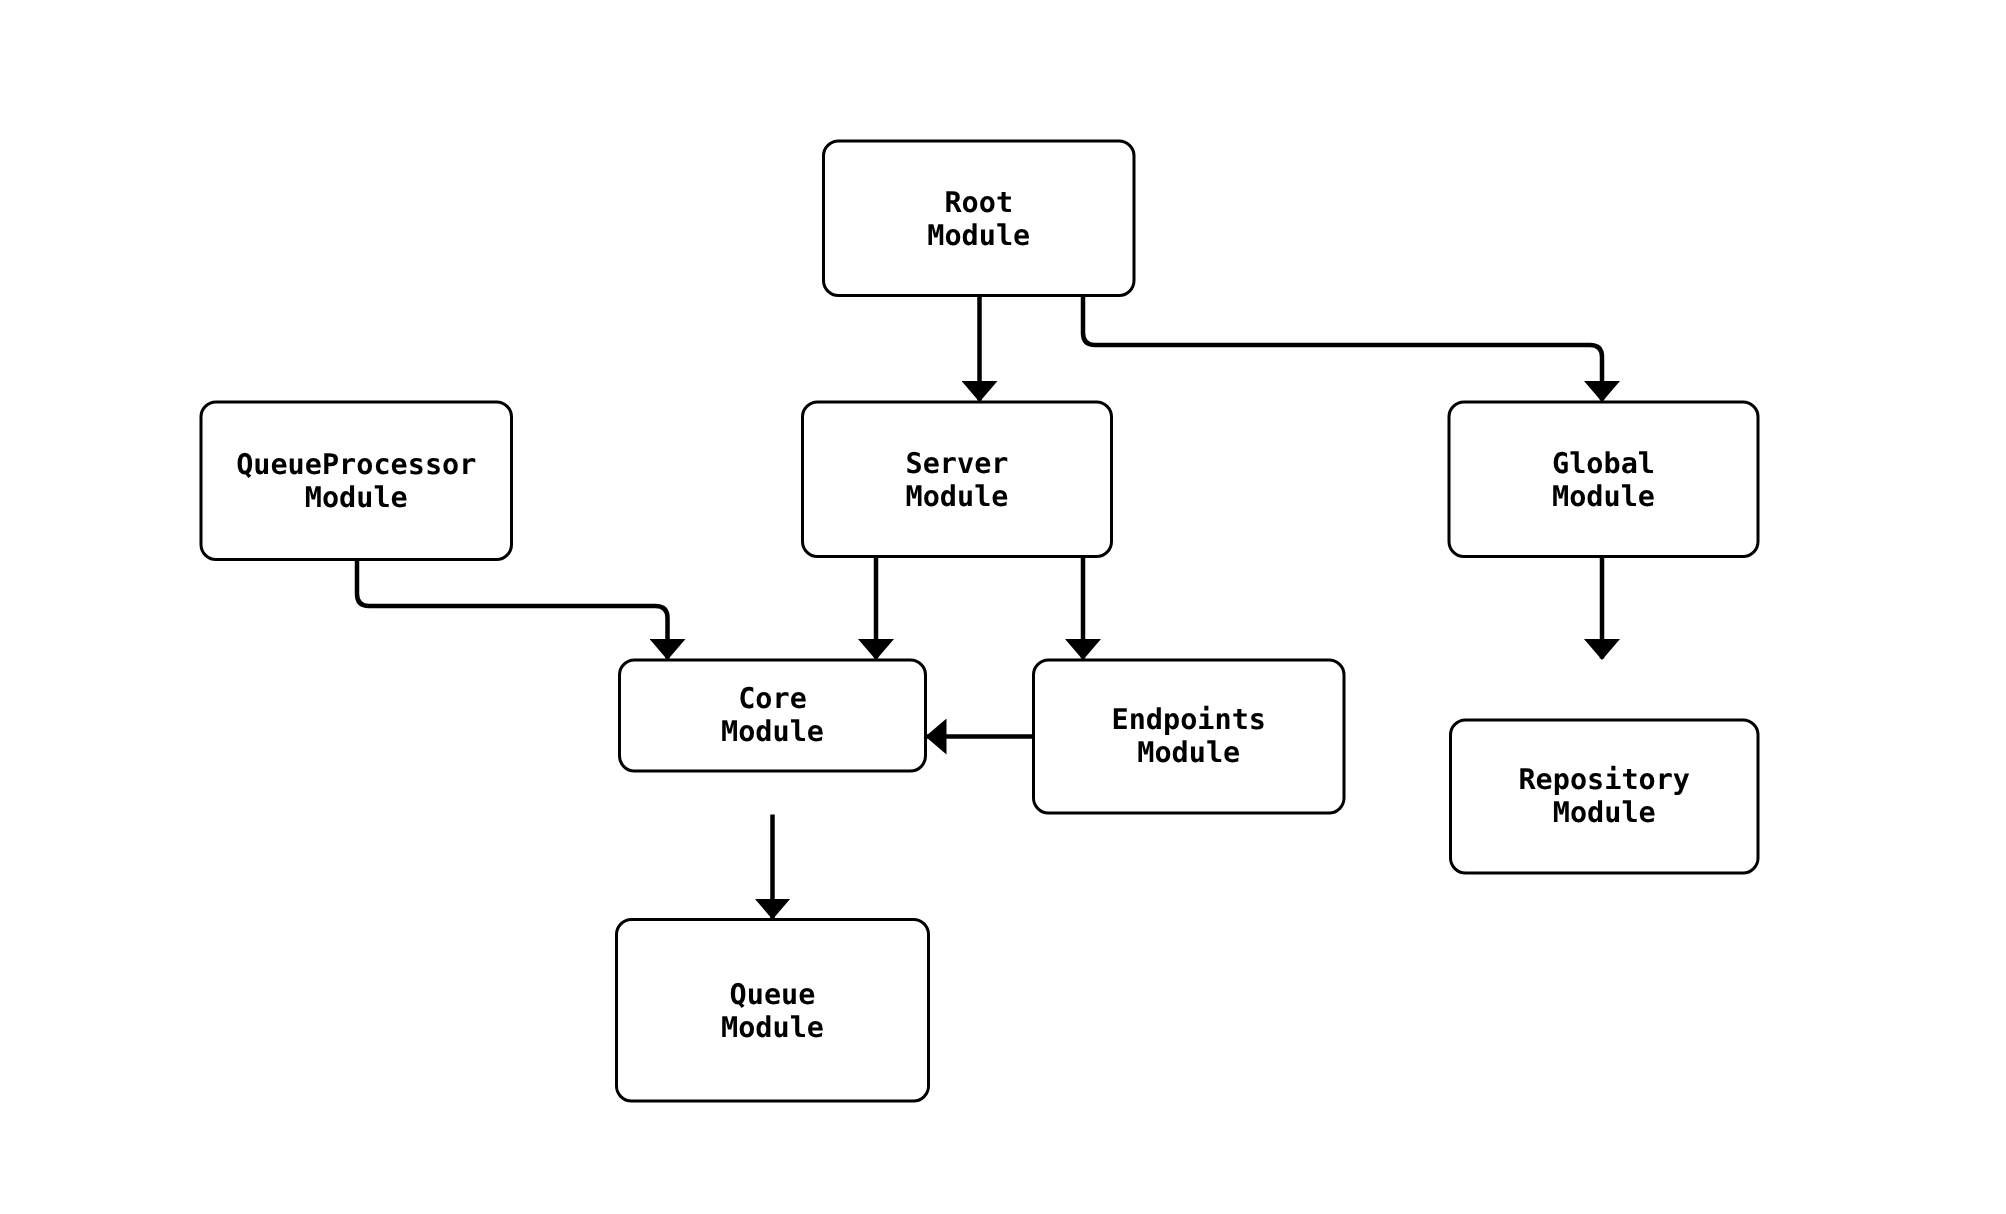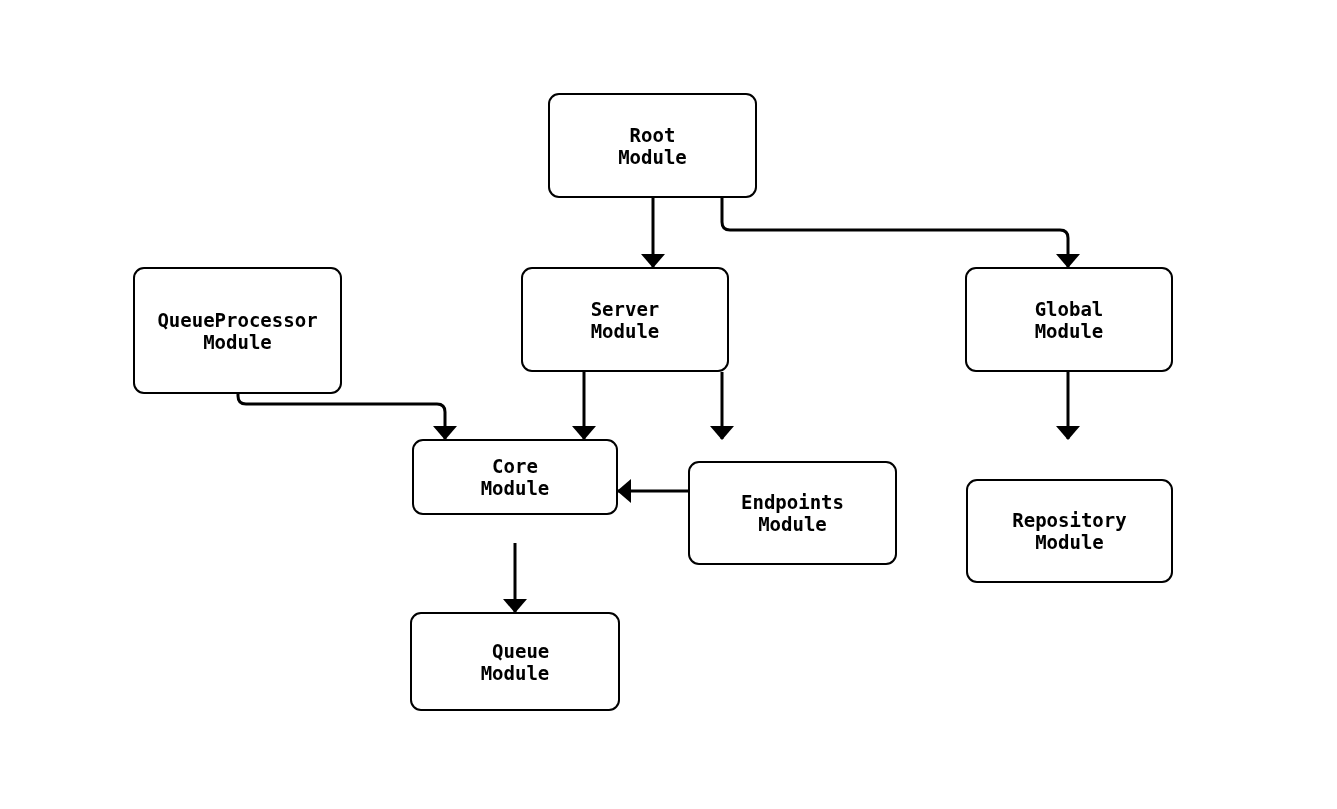--- a/index.html
+++ b/index.html
@@ -65,42 +65,42 @@
       <path d="M722,372 L722,439" class="edge" marker-end="url(#arrowhead)"></path>
       <path d="M688,491 L618,491" class="edge" marker-end="url(#arrowhead)"></path>
       <path d="M1068,372 L1068,439" class="edge" marker-end="url(#arrowhead)"></path>
       <path d="M515,543 L515,612" class="edge" marker-end="url(#arrowhead)"></path>
     </svg>
   <div id="nodes-layer">
       <div class="node" style="left: 548px; top: 93px; width: 209px; height: 105px;">
         <span class="node-label">Root
 Module</span>
       </div>
-      <div class="node" style="left: 133px; top: 267px; width: 209px; height: 127px;">
+      <div class="node" style="left: 133px; top: 267px; width: 209px; height: 107px;">
         <span class="node-label">QueueProcessor
 Module</span>
       </div>
-      <div class="node" style="left: 521px; top: 267px; width: 208px; height: 105px;">
+      <div class="node" style="left: 534px; top: 267px; width: 208px; height: 105px;">
         <span class="node-label">Server
 Module</span>
       </div>
       <div class="node" style="left: 965px; top: 267px; width: 208px; height: 105px;">
         <span class="node-label">Global
 Module</span>
       </div>
       <div class="node" style="left: 412px; top: 439px; width: 206px; height: 76px;">
         <span class="node-label">Core
 Module</span>
       </div>
-      <div class="node" style="left: 688px; top: 439px; width: 209px; height: 104px; margin-top: 22px;">
+      <div class="node" style="left: 688px; top: 439px; width: 209px; height: 104px;">
         <span class="node-label">Endpoints
 Module</span>
       </div>
       <div class="node" style="left: 966px; top: 439px; width: 207px; height: 104px; margin-top: 40px;">
         <span class="node-label">Repository
 Module</span>
       </div>
-      <div class="node" style="left: 410px; top: 612px; width: 210px; height: 99px; text-align: right;">
+      <div class="node" style="left: 410px; top: 612px; width: 210px; height: 123px;">
         <span class="node-label">Queue
 Module</span>
       </div>
     </div>
 </div>
 
 </body></html>

